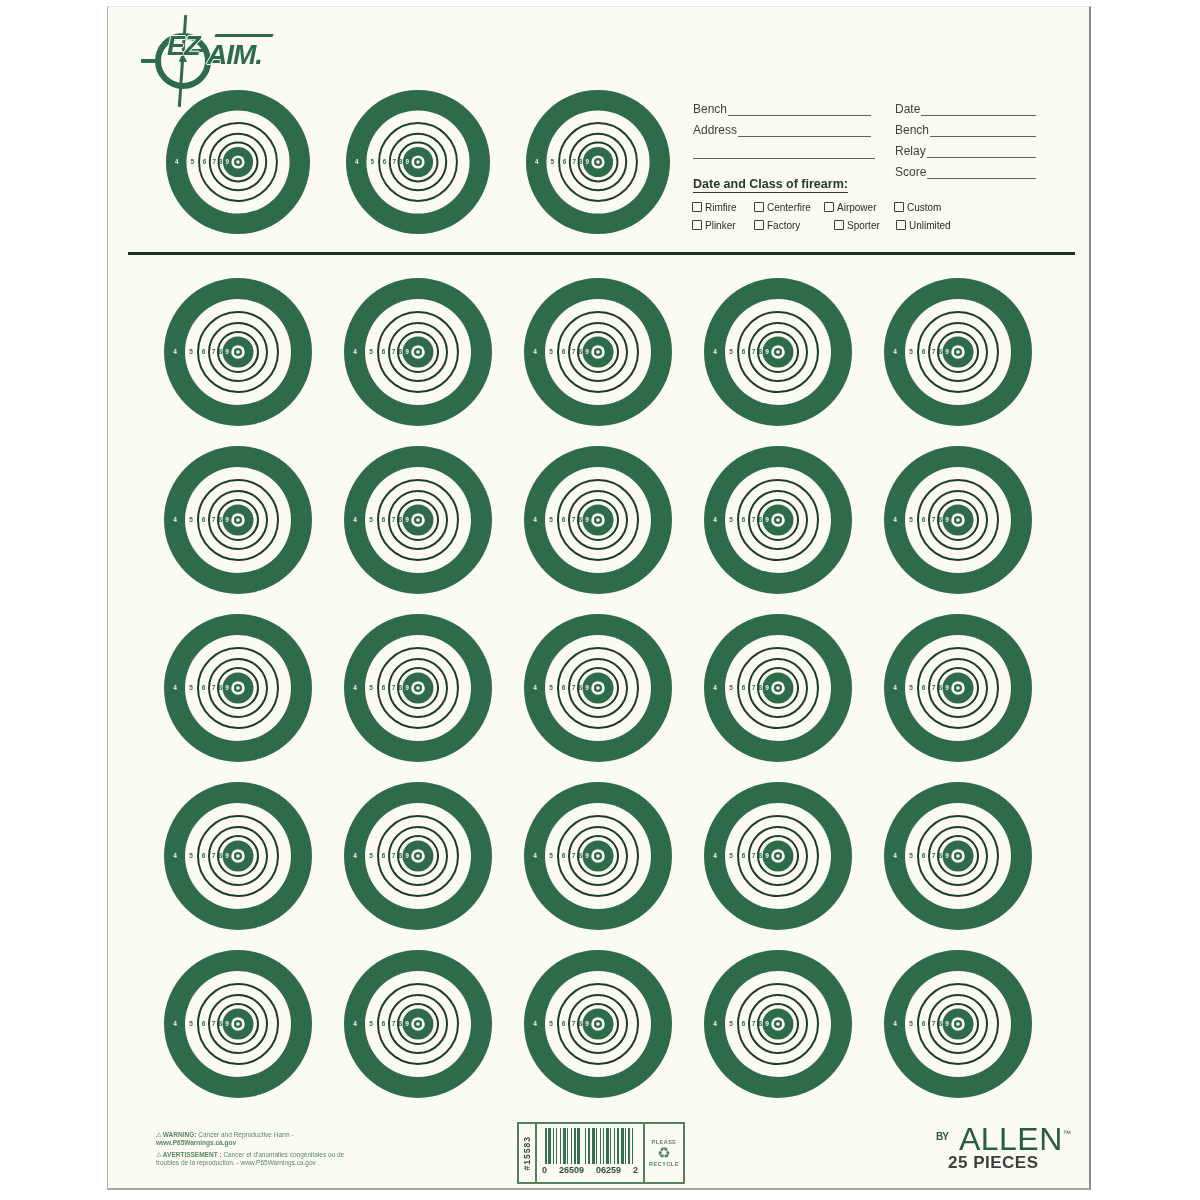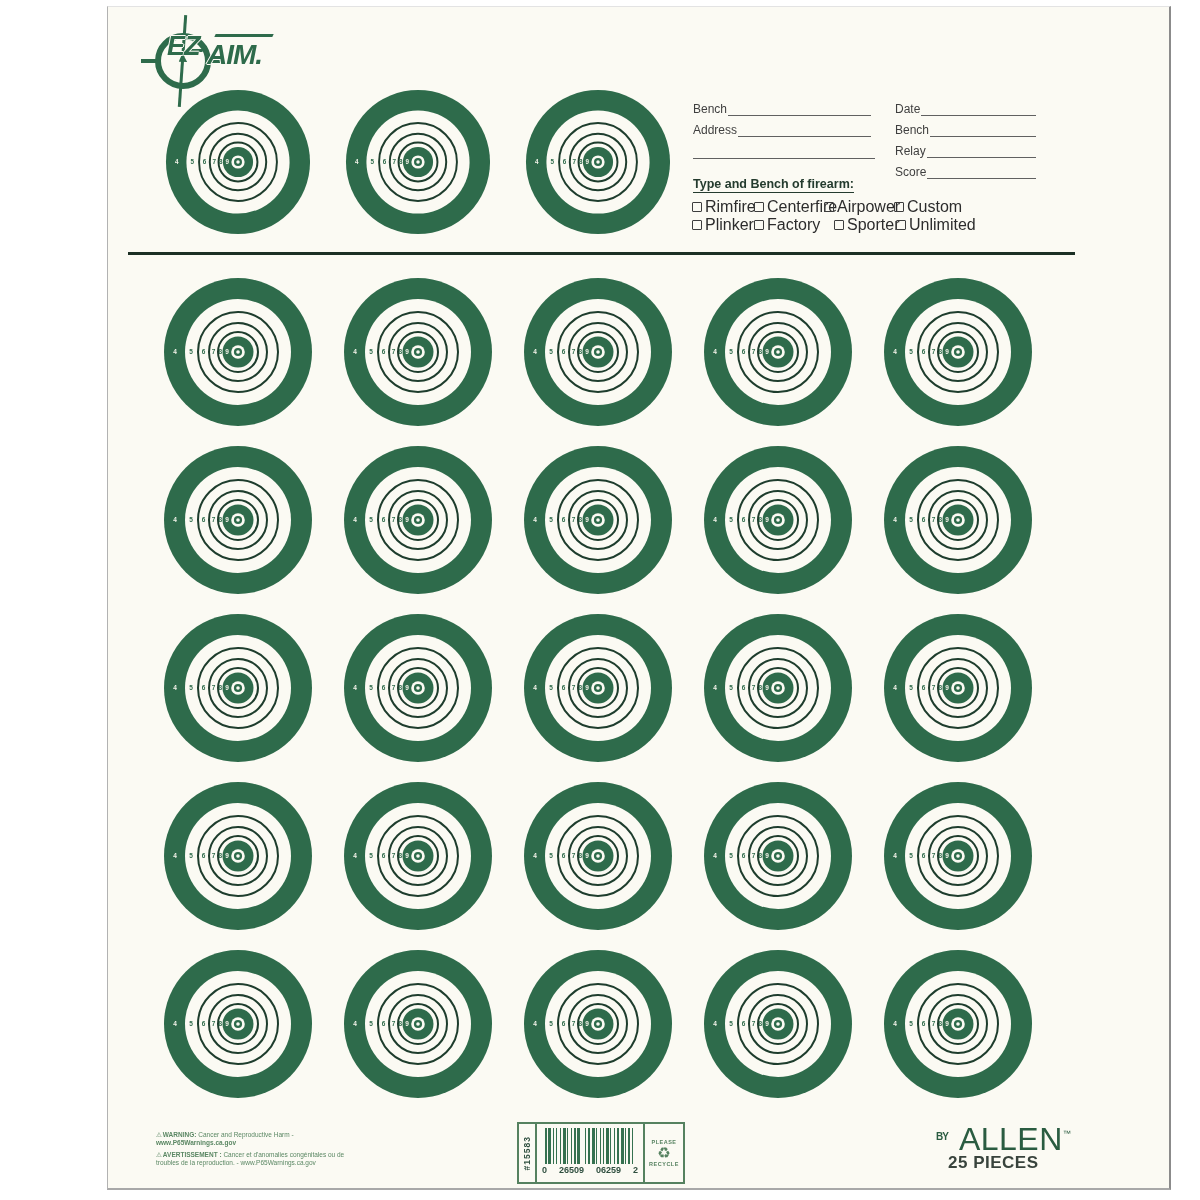--- a/index.html
+++ b/index.html
@@ -1,20 +1,20 @@
 <!DOCTYPE html>
 <html><head>
 <meta charset="utf-8">
 <style>
   * { margin:0; padding:0; box-sizing:border-box; }
   html,body { width:1200px; height:1200px; background:#ffffff; overflow:hidden;
               font-family:"Liberation Sans", sans-serif; }
 
   
-  .sheet { position:absolute; left:107px; top:6px; width:1064px; height:1184px;
+  .sheet { position:absolute; left:107px; top:6px; width:984px; height:1184px;
            background:#fbfaf3;
            border-left:1px solid #b2b2b2; border-right:2px solid #8b8b8b;
            border-bottom:2px solid #a8a8a8; border-top:1px solid #e3e3e3; }
 
   
   .logo { position:absolute; left:33px; top:8px; width:180px; height:96px; }
   .scope { position:absolute; left:14px; top:18px; width:56px; height:56px;
            border:6px solid #2e6b4b; border-radius:50%; }
   .needle { position:absolute; left:40px; top:0; width:3px; height:92px; background:#2e6b4b;
             transform:rotate(4deg); }
@@ -50,21 +50,21 @@
 
   
   .f-row { position:absolute; display:flex; align-items:flex-end; height:15px; }
   .f-label { font-size:12px; color:#3f3f3f; margin-right:1px; line-height:13px; }
   .f-line { flex:1; border-bottom:1.3px solid #606060; height:13px; }
   .firearm-heading { position:absolute; left:585px; top:170px; font-size:12.5px; font-weight:700;
                      color:#243b2e; border-bottom:1.6px solid #243b2e; padding-bottom:1px; }
   .cb-item { position:absolute; display:flex; align-items:center; gap:3px; height:14px; }
   .cb-box { width:10px; height:10px; border:1.6px solid #3d3d3d; border-radius:1px;
             background:transparent; flex-shrink:0; }
-  .cb-label { font-size:16px; color:#2c2c2c; }
+  .cb-label { font-size:10px; color:#2c2c2c; }
 
   
   .divider { position:absolute; left:20px; top:245px; width:947px; height:3px; background:#1b2f24; }
 
   
   .warnings { position:absolute; left:48px; top:1124px; width:235px; color:#5a8763; }
   .warnings p { font-size:6.5px; line-height:7.6px; }
   .warnings p + p { margin-top:5px; }
   .warnings b { font-weight:700; }
   .tri { font-size:6.5px; margin-right:1px; }
@@ -136,21 +136,21 @@
   </div>
   <div class="f-row" style="left:787px; top:136px; width:141px">
     <span class="f-label">Relay</span>
       <span class="f-line"></span>
   </div>
   <div class="f-row" style="left:787px; top:157px; width:141px">
     <span class="f-label">Score</span>
       <span class="f-line"></span>
   </div>
 
-  <div class="firearm-heading">Type and Bench of firearm:</div>
+  <div class="firearm-heading">Date and Class of firearm:</div>
 
   <div class="cb-item" style="left:584px; top:193px">
     <span class="cb-box"></span>
     <span class="cb-label">Rimfire</span>
   </div>
   <div class="cb-item" style="left:646px; top:193px">
     <span class="cb-box"></span>
     <span class="cb-label">Centerfire</span>
   </div>
   <div class="cb-item" style="left:716px; top:193px">

